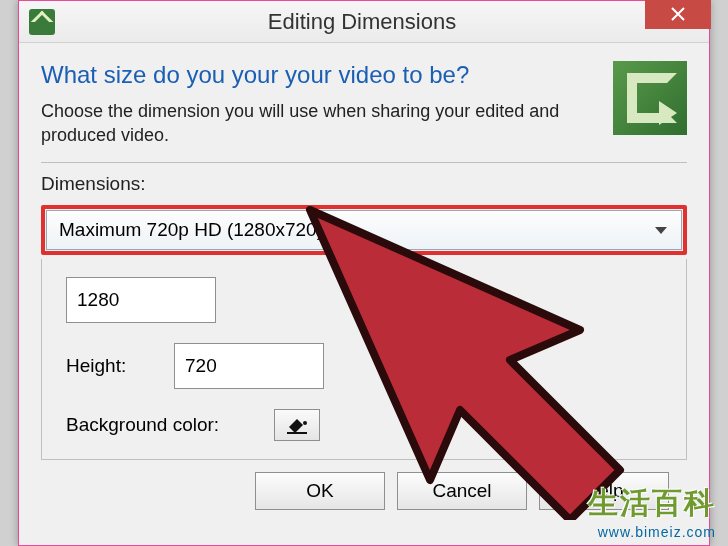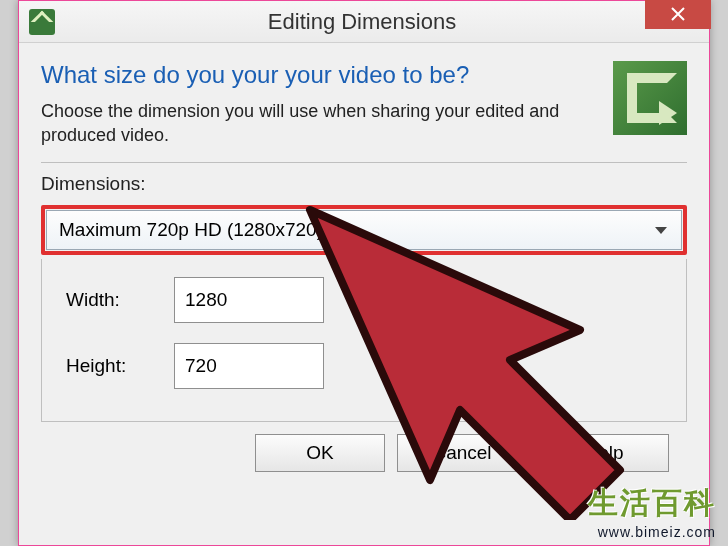--- a/index.html
+++ b/index.html
@@ -233,21 +233,21 @@
     pointer-events: none;
   }
   .watermark .line1 {
     font-size: 30px;
     font-weight: bold;
     letter-spacing: 2px;
     text-shadow: 1px 1px 0 #fff, -1px -1px 0 #fff;
   }
   .watermark .line2 {
     font-size: 14px;
-    color: #0f172a;
+    color: #0369a1;
     letter-spacing: 1px;
   }
 </style>
 </head>
 <body>
 
 <div class="window-frame">
   <div class="titlebar">
     <div class="app-icon"></div>
     <div class="title">Editing Dimensions</div>
@@ -274,33 +274,42 @@
 
     <div class="dimensions-combo">
       <div class="dimensions-combo-inner">
         <span>Maximum 720p HD (1280x720)</span>
       </div>
     </div>
 
     <div class="indent-group">
 
       <div class="field-row">
-        <label>Width:</label>
         <input class="num-input" value="1280" style="">
       </div>
 
       <div class="field-row">
         <label>Height:</label>
         <input class="num-input" value="720" style="">
         <div class="keep-aspect">
           <span class="checkbox">✔</span>
           <span>Keep asp</span>
         </div>
       </div>
 
+      <div class="field-row" style="margin-bottom:6px">
+        <label style="width:190px">Background color:</label>
+        <span class="color-btn">
+          <svg width="24" height="20" viewBox="0 0 24 20">
+            <path d="M4 12 L12 4 L18 10 L10 18 Z" fill="#111"></path>
+            <path d="M2 18 L22 18" stroke="#111" stroke-width="2"></path>
+            <circle cx="20" cy="8" r="2" fill="#111"></circle>
+          </svg>
+        </span>
+      </div>
 
     </div>
 
     <div class="button-row">
       <button class="dlg-btn">OK</button>
       <button class="dlg-btn">Cancel</button>
       <button class="dlg-btn">Help</button>
     </div>
 
   </div>

